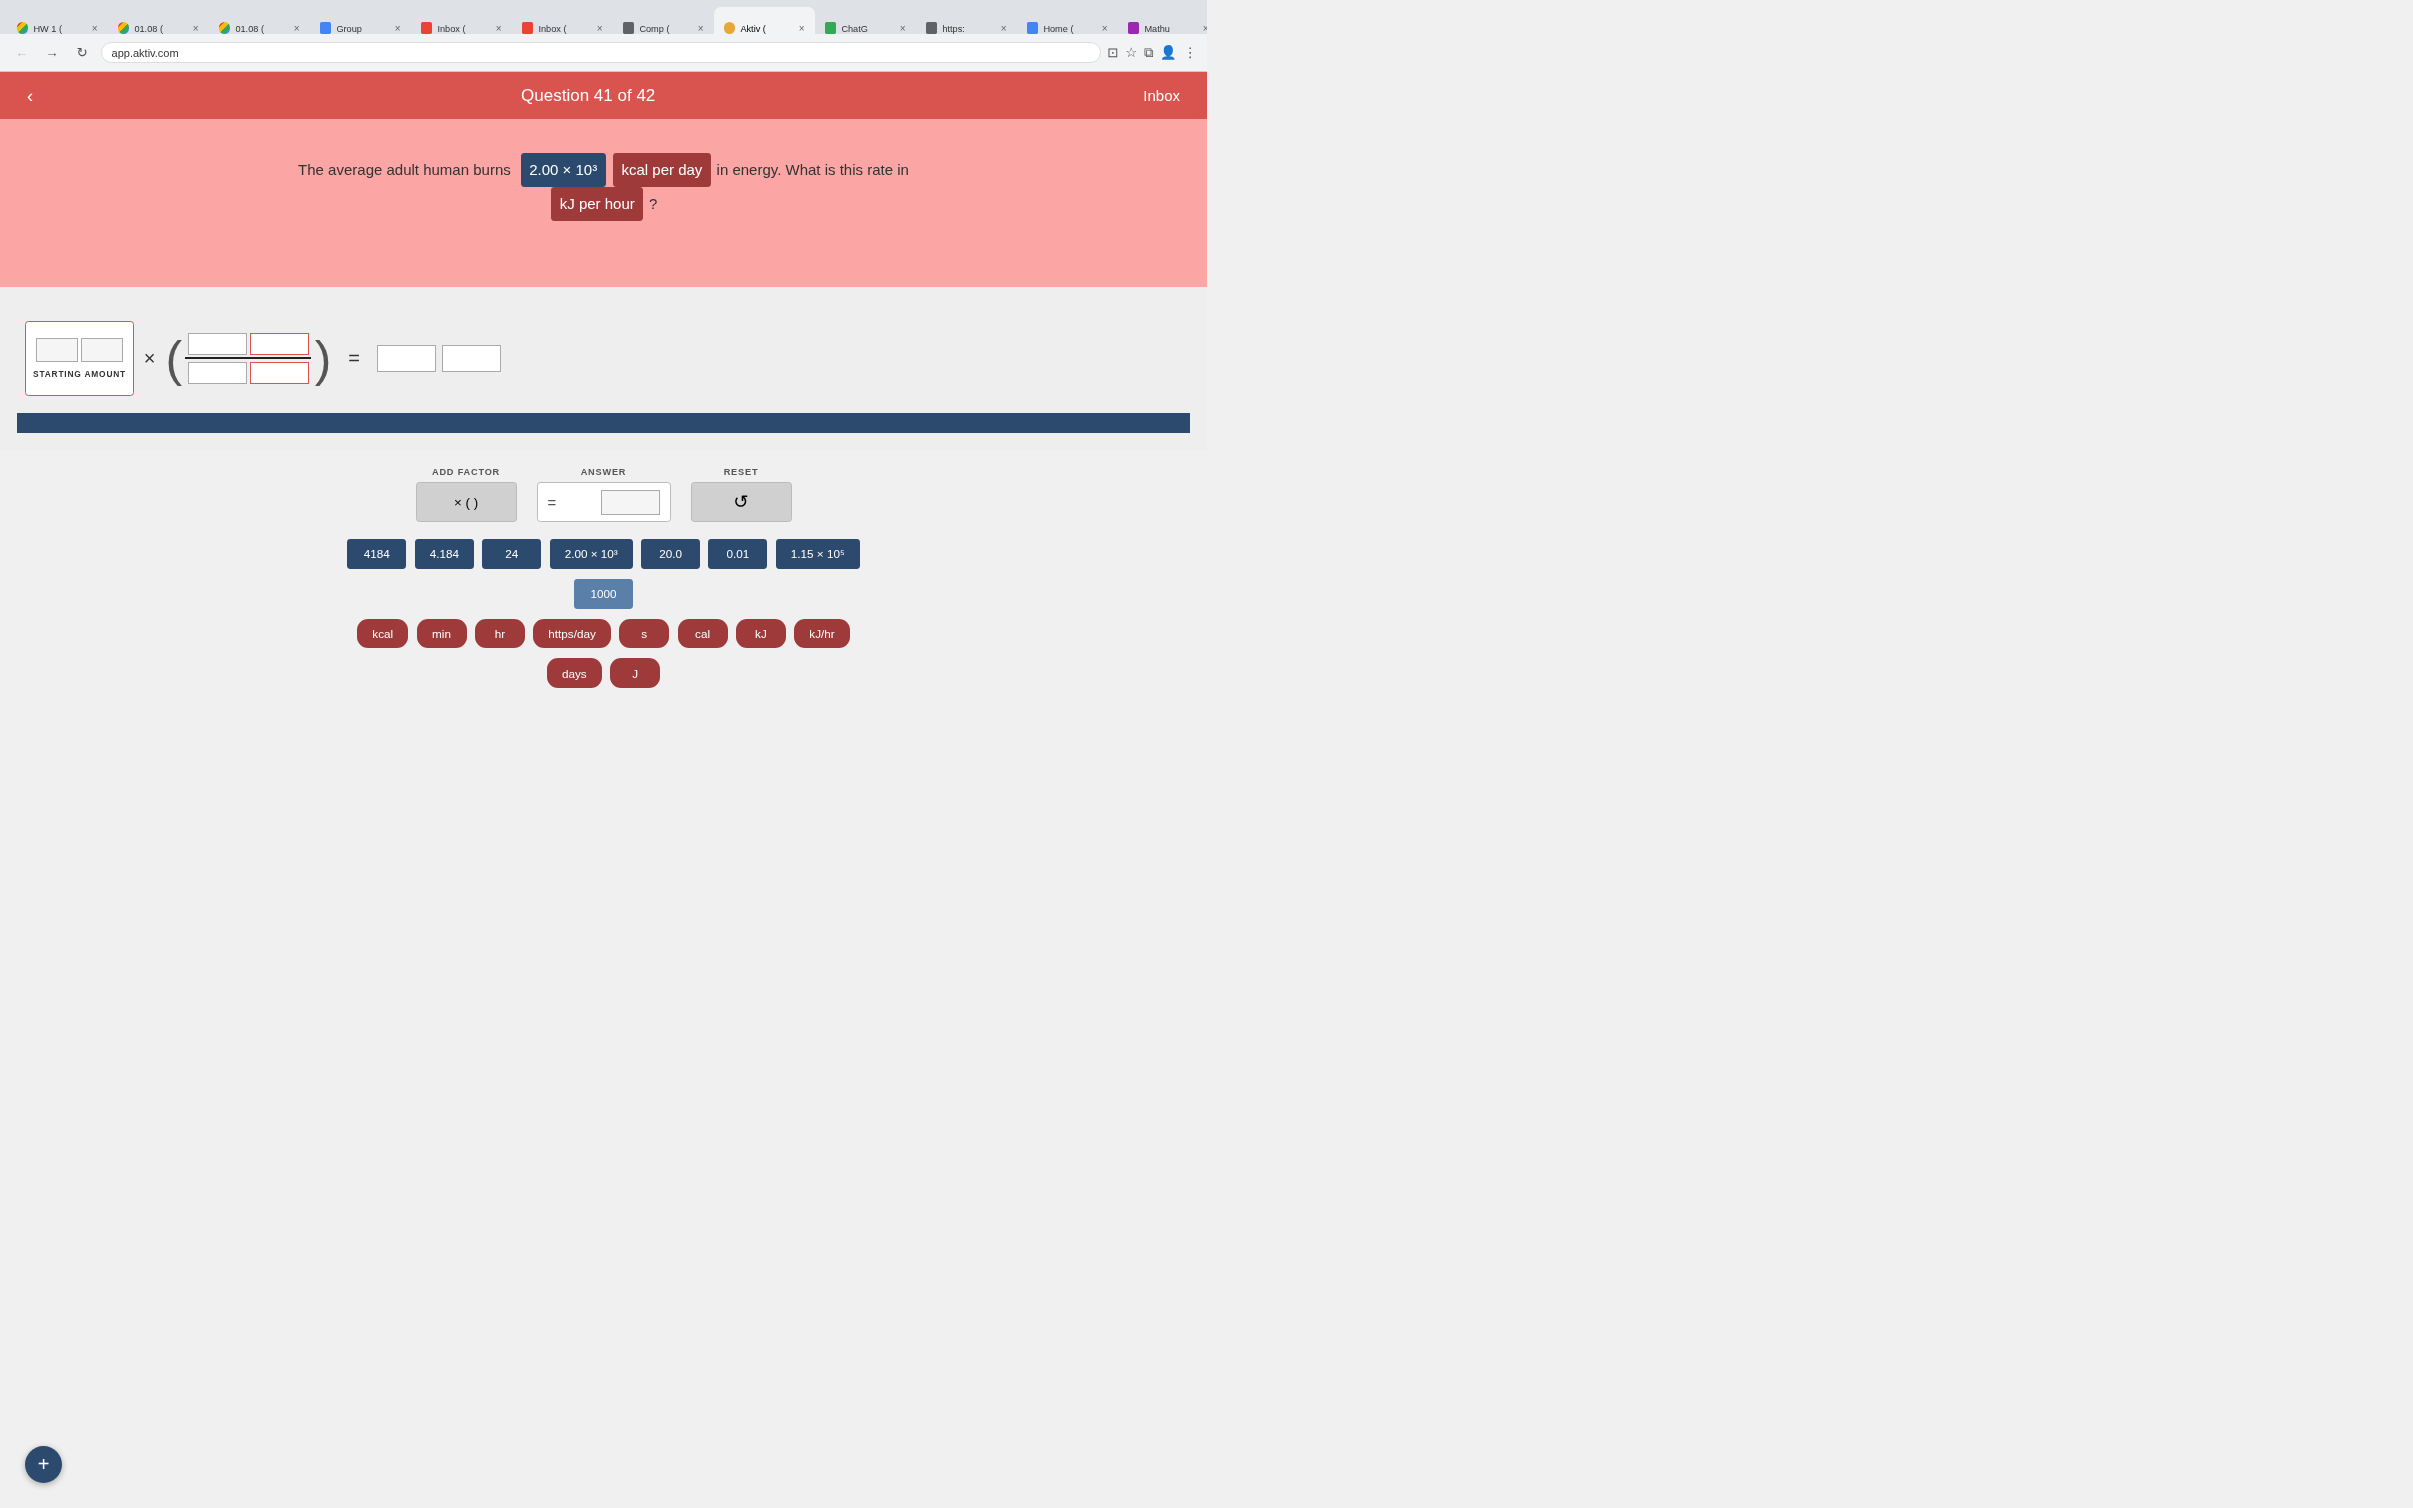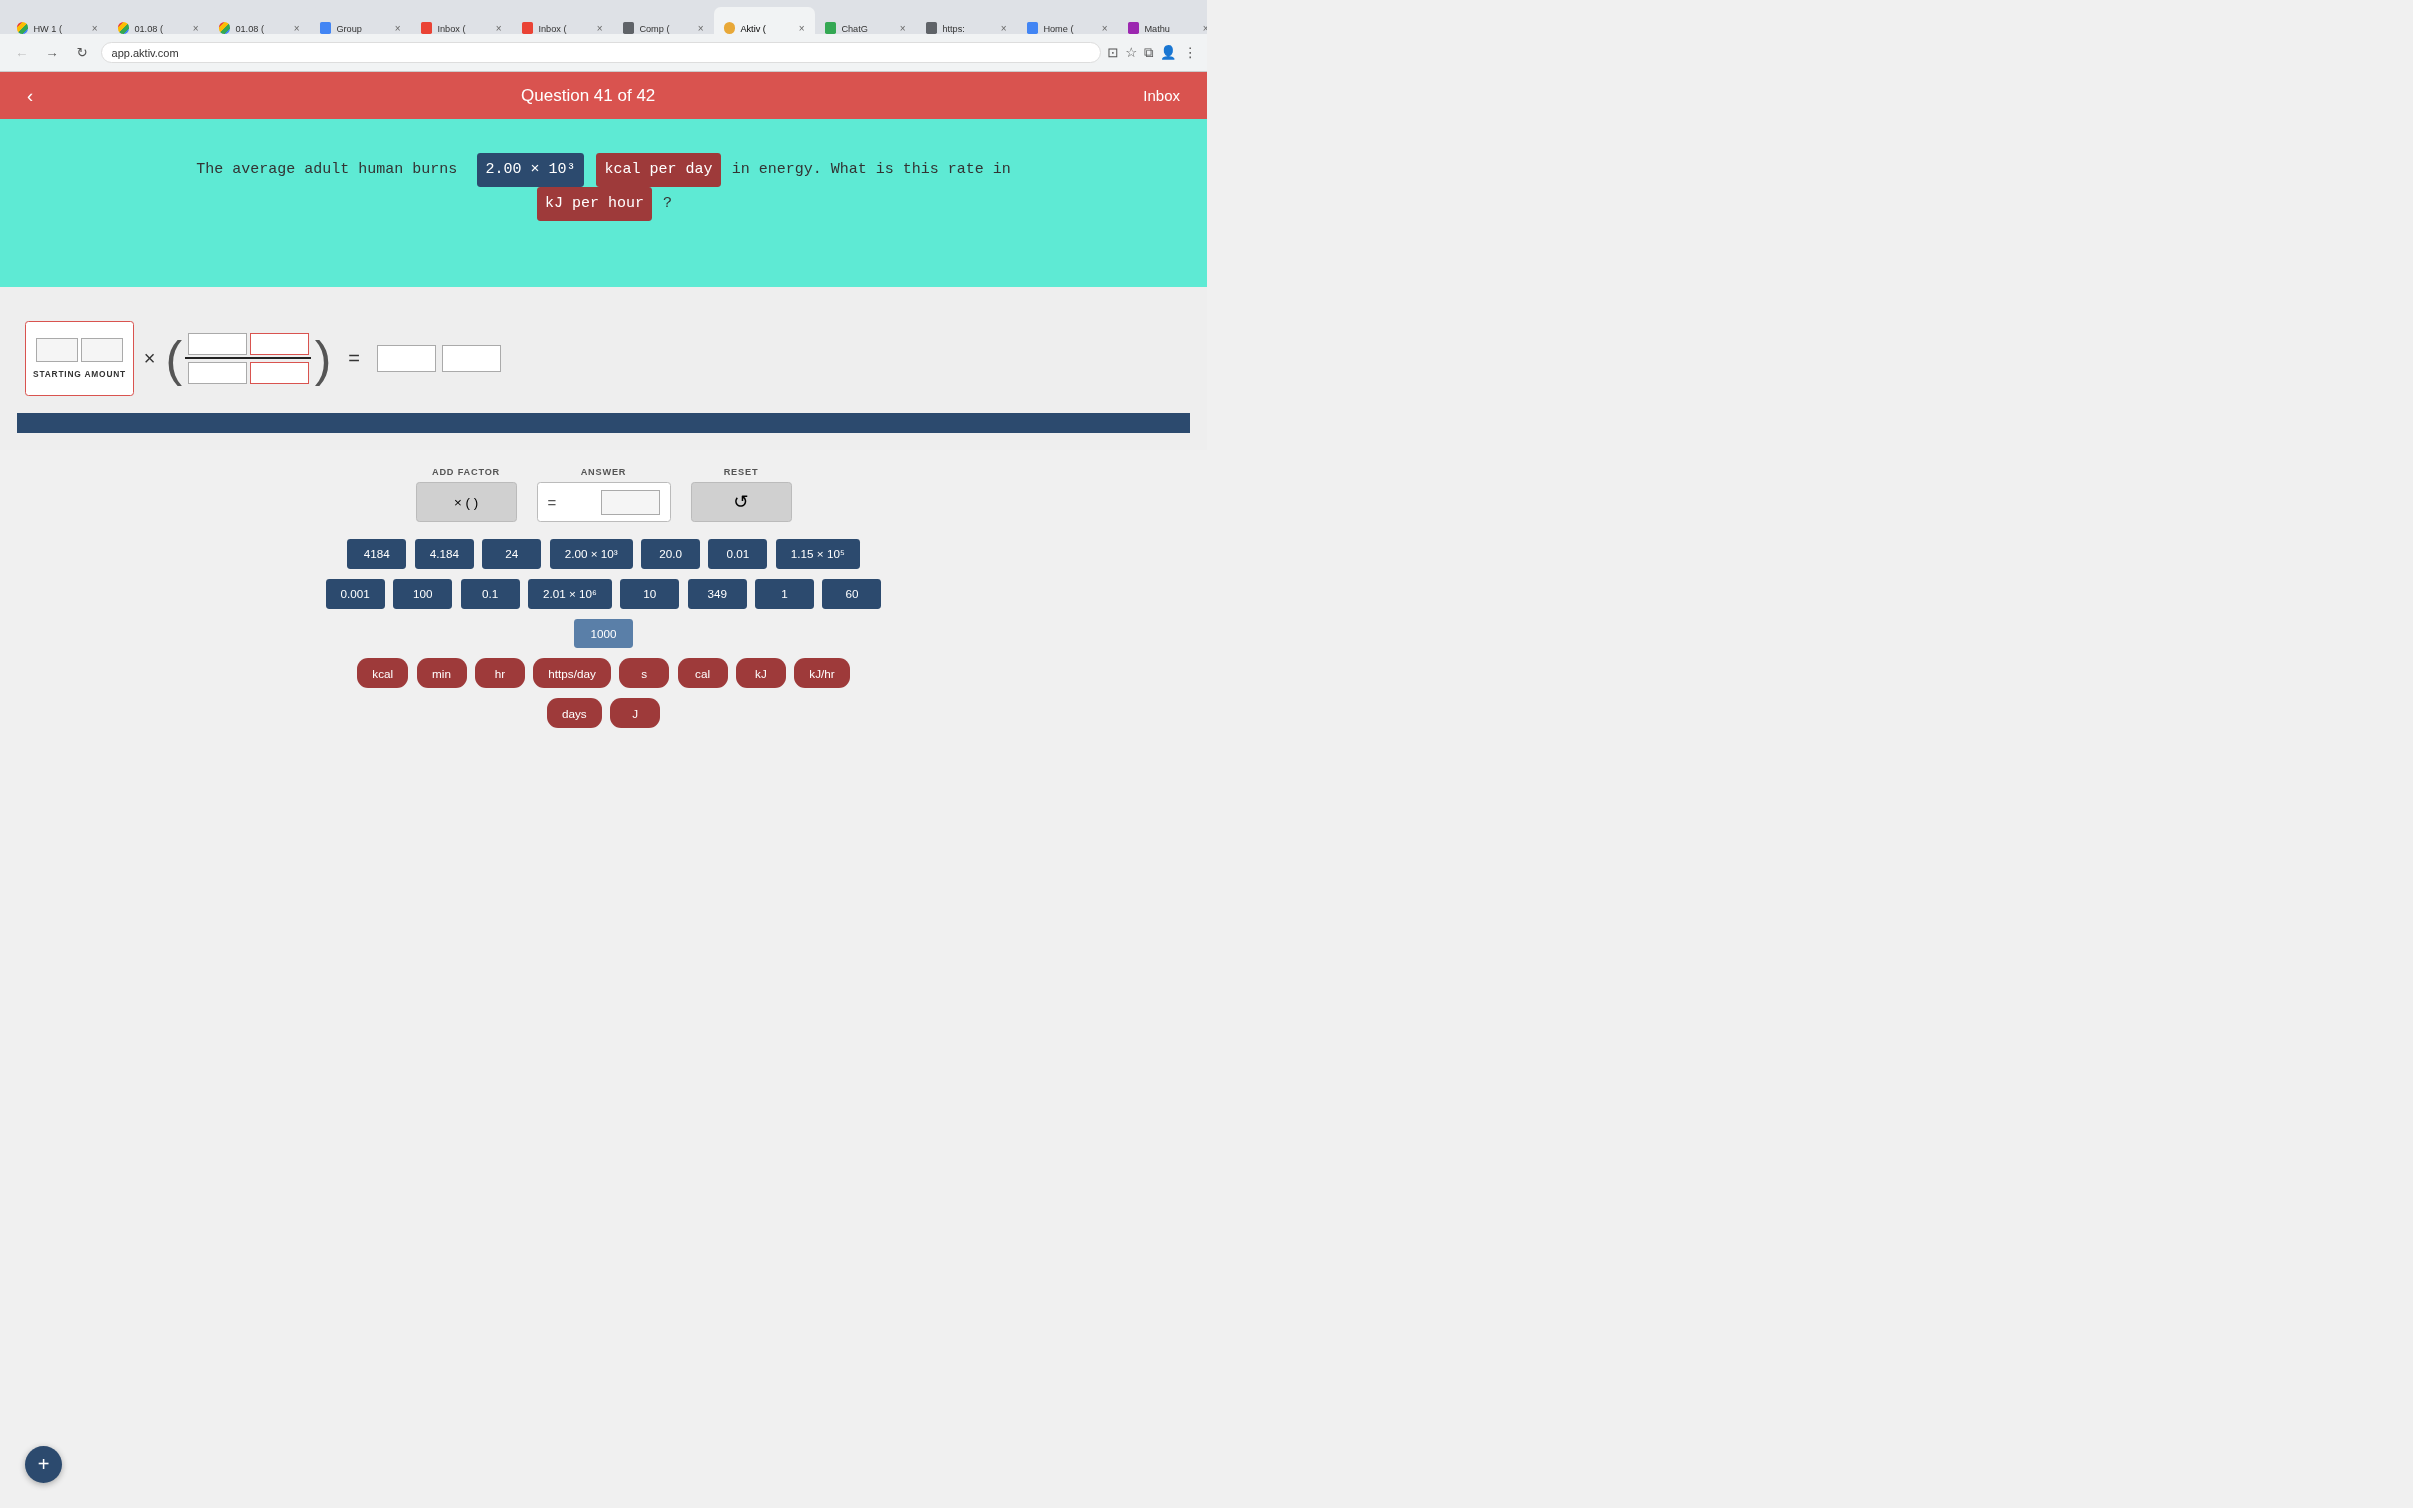--- a/index.html
+++ b/index.html
@@ -29,21 +29,21 @@
     .address-input { flex: 1; background: #fff; border: 0.8px solid #ddd; border-radius: 17px; padding: 3.4px 10px; font-size: 11px; color: #333; }
     .addr-icon { font-size: 13.4px; color: #555; cursor: pointer; }
 
     
     .app-header { background: #d9534f; display: flex; align-items: center; justify-content: space-between; padding: 0 27px; height: 47px; }
     .back-btn { color: white; font-size: 18.4px; cursor: pointer; background: none; border: none; }
     .question-title { color: white; font-size: 17px; font-weight: normal; }
     .submit-btn { color: white; font-size: 15px; cursor: pointer; background: none; border: none; font-weight: 500; }
 
     
-    .main-content { background: #5eead4; min-height: 168px; padding: 34px 17px 17px; font-family: Liberation Mono, monospace; }
+    .main-content { background: #fca5a5; min-height: 168px; padding: 34px 17px 17px; }
     .question-text { text-align: center; font-size: 15px; color: #333; line-height: 1.8; }
     .highlight-dark { background: #2c4a6e; color: white; padding: 3.4px 8.4px; border-radius: 3.4px; display: inline-block; margin: 0 1.7px; }
     .highlight-red { background: #9e3a3a; color: white; padding: 3.4px 8.4px; border-radius: 3.4px; display: inline-block; margin: 0 1.7px; }
 
     
     .calc-area { background: #eeeeee; padding: 17px; }
     .equation-row { display: flex; align-items: center; gap: 10px; padding: 17px 8.4px; }
 
     .starting-amount-box { border: 1.7px solid #d9534f; background: white; padding: 8.4px 6.7px; border-radius: 3.4px; min-width: 92px; min-height: 75px; display: flex; flex-direction: column; align-items: center; justify-content: center; gap: 4px; }
     .sa-inputs { display: flex; gap: 3.4px; }
@@ -256,30 +256,20 @@
     <div class="num-row">
       <button class="num-btn">4184</button>
       <button class="num-btn">4.184</button>
       <button class="num-btn">24</button>
       <button class="num-btn">2.00 × 10³</button>
       <button class="num-btn">20.0</button>
       <button class="num-btn">0.01</button>
       <button class="num-btn">1.15 × 10⁵</button>
     </div>
     <div class="num-row">
-      <button class="num-btn">0.001</button>
-      <button class="num-btn">100</button>
-      <button class="num-btn">0.1</button>
-      <button class="num-btn">2.01 × 10⁶</button>
-      <button class="num-btn">10</button>
-      <button class="num-btn">349</button>
-      <button class="num-btn">1</button>
-      <button class="num-btn">60</button>
-    </div>
-    <div class="num-row">
       <button class="num-btn active">1000</button>
     </div>
     <div class="num-row">
       <button class="unit-btn">kcal</button>
       <button class="unit-btn">min</button>
       <button class="unit-btn">hr</button>
       <button class="unit-btn">https/day</button>
       <button class="unit-btn">s</button>
       <button class="unit-btn">cal</button>
       <button class="unit-btn">kJ</button>

